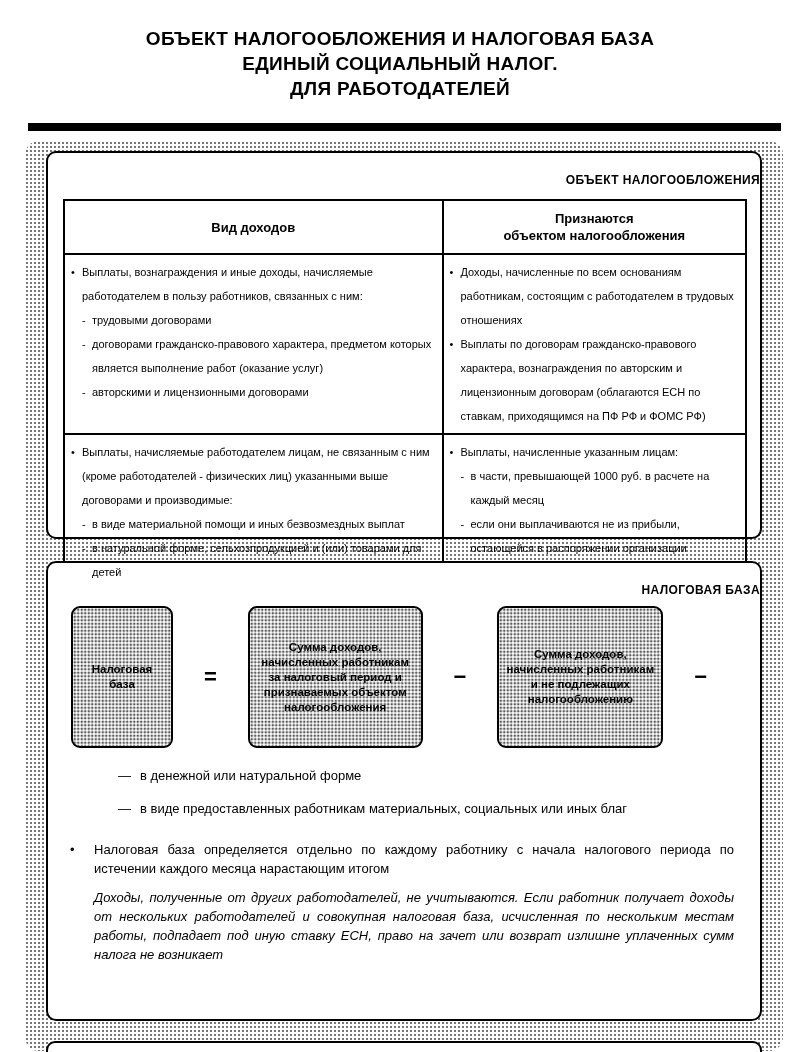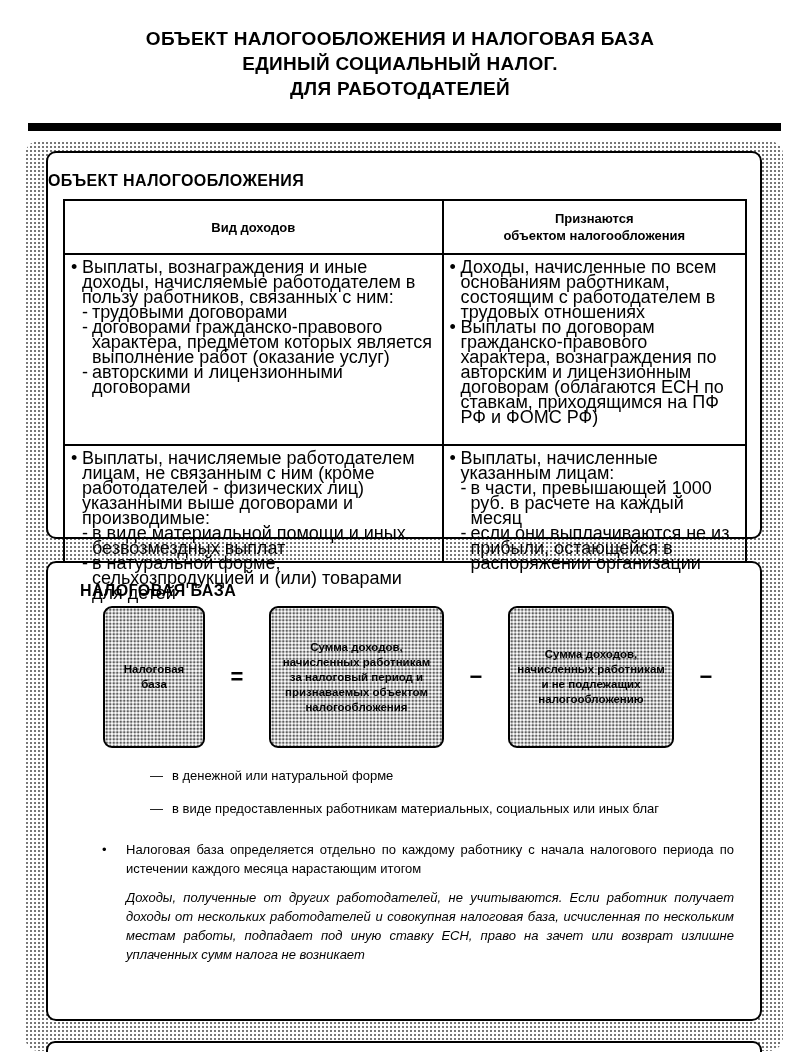--- a/index.html
+++ b/index.html
@@ -20,42 +20,42 @@
     background-color:#fff;
     background-image:radial-gradient(circle,#777 1.1px,transparent 1.3px);
     background-size:4px 4px;
     padding:10px 21px 0 21px;
   }
   .panel {
     background:#fff; border:2px solid #000; border-radius:10px;
     box-sizing:border-box;
   }
   .panel1 { height:388px; }
-  .panel2 { height:460px; margin-top:22px;padding-left:32px; }
+  .panel2 { height:460px; margin-top:22px; }
   .bottom-band {
     margin-top:20px; height:14px; background:#fff;
     border:2px solid #000; border-bottom:none; border-radius:9px 9px 0 0;
   }
   .panel-heading {
-    text-align:left; font-weight:bold; font-size:16px; letter-spacing:.4px;
+    text-align:right; font-weight:bold; font-size:12px; letter-spacing:.4px;
     margin-top:18px; line-height:19px;
   }
   
   .obj-table {
     border-collapse:collapse; margin:9px 13px 1px 15px;
     width:calc(100% - 28px); table-layout:fixed;
   }
   .obj-table th, .obj-table td { border:2px solid #000; vertical-align:top; }
   .obj-table th {
     font-size:13px; font-weight:bold; text-align:center; vertical-align:middle;
     height:50px; line-height:17px; white-space:pre-line;
   }
   .obj-table col.c1 { width:55.5%; }
   .obj-table col.c2 { width:44.5%; }
-  .obj-table td { padding:5px 7px 19px 6px; font-size:18px; line-height:15px; }
+  .obj-table td { padding:5px 7px 5px 6px; font-size:11px; line-height:24px; }
   td.r1 { height:136px; } td.r2 { height:118px; }
   .li  { padding-left:11px; text-indent:-11px; }
   .li .mk { display:inline-block; width:11px; text-indent:0; }
   .li-d { margin-left:11px; padding-left:10px; text-indent:-10px; }
   .li-d .mk { width:10px; }
   
   .formula-row {
     display:flex; align-items:stretch; height:142px;
     margin:6px 22px 0 23px;
   }

